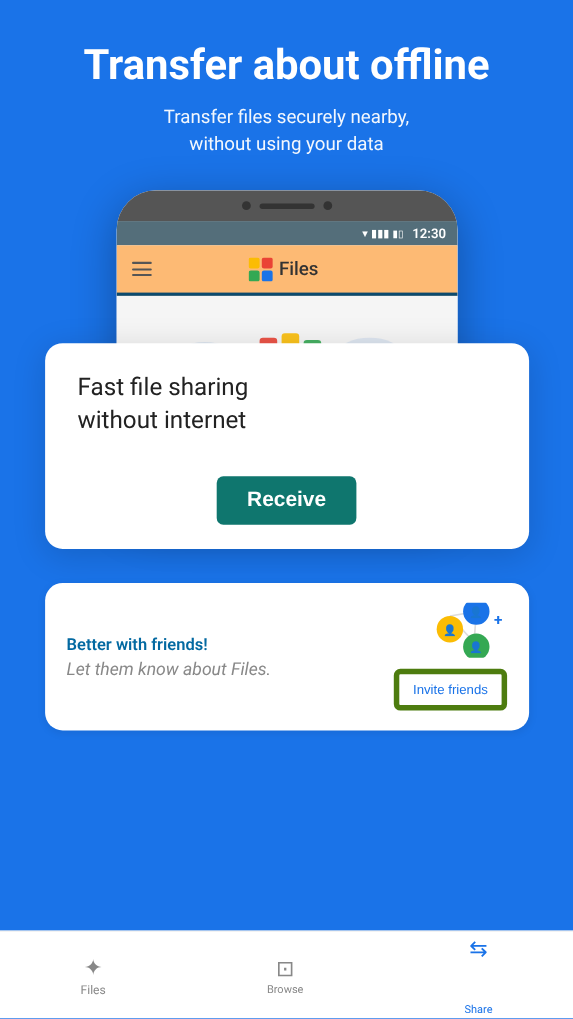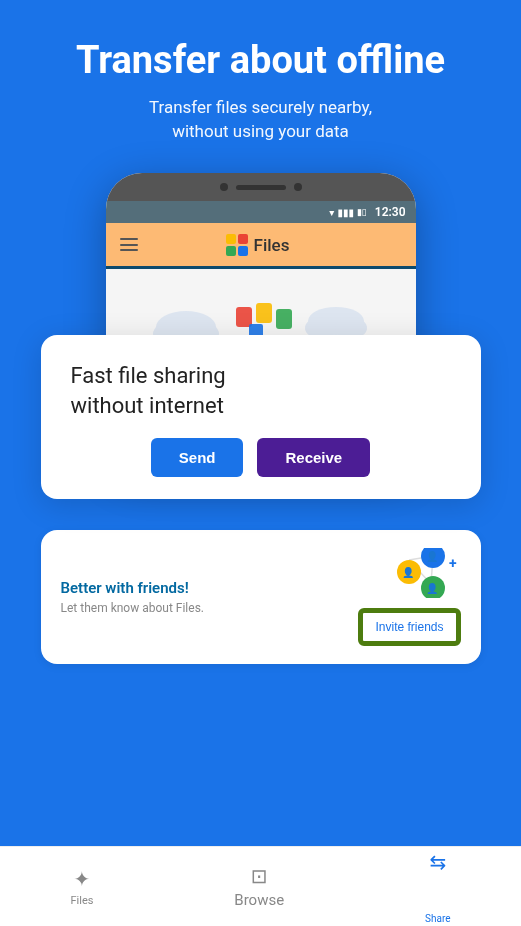--- a/index.html
+++ b/index.html
@@ -299,29 +299,28 @@
           <rect x="126" y="62" width="28" height="22" rx="3" fill="#90a4ae"></rect>
           <rect x="128" y="64" width="24" height="17" rx="1" fill="#b0bec5"></rect>
         </svg>
       </div>
     </div>
   </div>
 
   <div class="floating-card" style="position:absolute; bottom:-30px; left:50%; transform:translateX(-50%); width:440px; background:white; border-radius:16px; box-shadow:0 6px 30px rgba(0,0,0,0.15); padding:26px 30px 22px; z-index:10;">
     <p class="card-title" style="font-size:22px; color:#222; text-align:left; line-height:1.35; margin-bottom:18px; font-weight:400;">Fast file sharing<br>without internet</p>
     <div class="card-buttons" style="display:flex; gap:14px; justify-content:center; margin-bottom:0;">
-      <button class="btn-send" style="padding:11px 28px; border:none; border-radius:6px; font-size:15px; font-weight:600; cursor:pointer; display:flex; align-items:center; gap:8px; color:white; background:#1a73e8;">Send</button>
-      <button class="btn-receive" style="padding:11px 28px; border:none; border-radius:6px; font-size:15px; font-weight:600; cursor:pointer; display:flex; align-items:center; gap:8px; color:white; background:#4c1d95;">Receive</button>
+      <button class="btn-receive" style="padding:11px 28px; border:none; border-radius:6px; font-size:19px; font-weight:600; cursor:pointer; display:flex; align-items:center; gap:8px; color:white; background:#0f766e;margin-top:18px;">Receive</button>
     </div>
   </div>
 
   <div style="position:absolute; bottom:-195px; left:50%; transform:translateX(-50%); width:440px; background:white; border-radius:16px; padding:18px 20px; z-index:9; display:flex; align-items:center; justify-content:space-between; box-shadow:0 2px 8px rgba(0,0,0,0.08);">
     <div>
       <h3 style="font-size:15px; color:#0369a1; font-weight:600; margin-bottom:4px;">Better with friends!</h3>
-      <p style="font-size:12px; color:#888;">Let them know about Files.</p>
+      <p style="font-size:16px; color:#888;font-style:italic;">Let them know about Files.</p>
     </div>
     <div style="display:flex; flex-direction:column; align-items:flex-end; gap:10px;">
 
       <div style="position:relative; width:80px; height:50px;">
         <svg width="80" height="50">
           <line x1="28" y1="12" x2="52" y2="8" stroke="#ddd" stroke-width="1.5"></line>
           <line x1="28" y1="12" x2="50" y2="36" stroke="#ddd" stroke-width="1.5"></line>
           <line x1="52" y1="8" x2="50" y2="36" stroke="#ddd" stroke-width="1.5"></line>
           <circle cx="52" cy="8" r="12" fill="#1a73e8"></circle>
           <text x="52" y="12" text-anchor="middle" fill="white" font-size="10">👤</text>
@@ -337,19 +336,19 @@
   </div>
 </div>
 
 <div class="bottom-nav" style="position:absolute; bottom:0; left:0; right:0; height:80px; background:white; display:flex; align-items:center; justify-content:space-around; border-top:1px solid #eee;">
   <div class="nav-item" style="display:flex; flex-direction:column; align-items:center; gap:3px; cursor:pointer; padding:8px 20px;">
     <span style="font-size:20px; color:#888;">✦</span>
     <span style="font-size:11px; color:#888;">Files</span>
   </div>
   <div class="nav-item" style="display:flex; flex-direction:column; align-items:center; gap:3px; cursor:pointer; padding:8px 20px;">
     <span style="font-size:20px; color:#888;">⊡</span>
-    <span style="font-size:15px; color:#888;">Browse</span>
+    <span style="font-size:10px; color:#888;">Browse</span>
   </div>
   <div class="nav-item" style="display:flex; flex-direction:column; align-items:center; gap:3px; cursor:pointer; padding:8px 20px;">
     <span style="font-size:20px; color:#1a73e8;">⇆</span>
     <span style="font-size:10px; color:#1a73e8; font-weight:400;margin-top:36px;">Share</span>
   </div>
 </div>
 
 </body></html>

